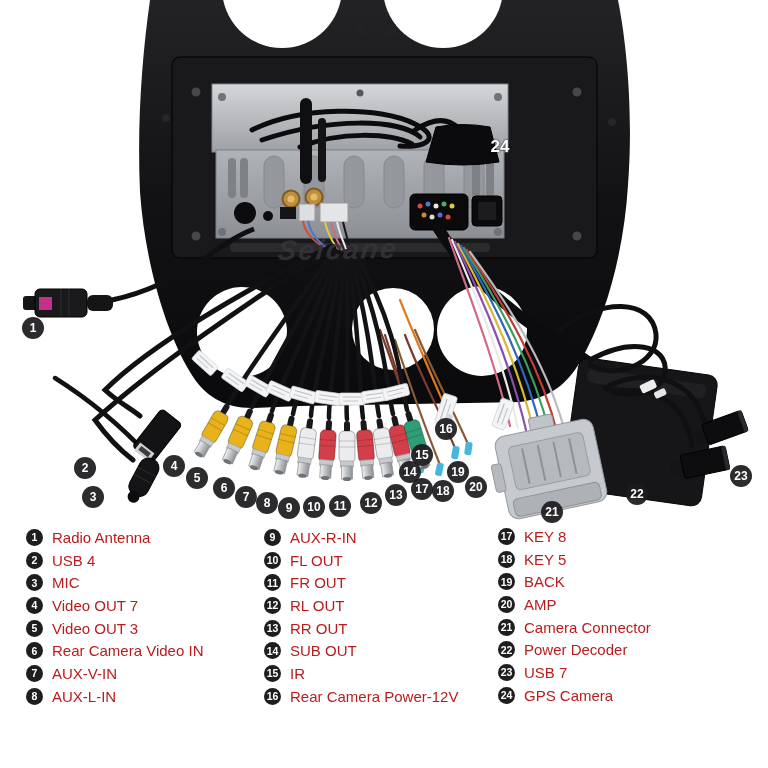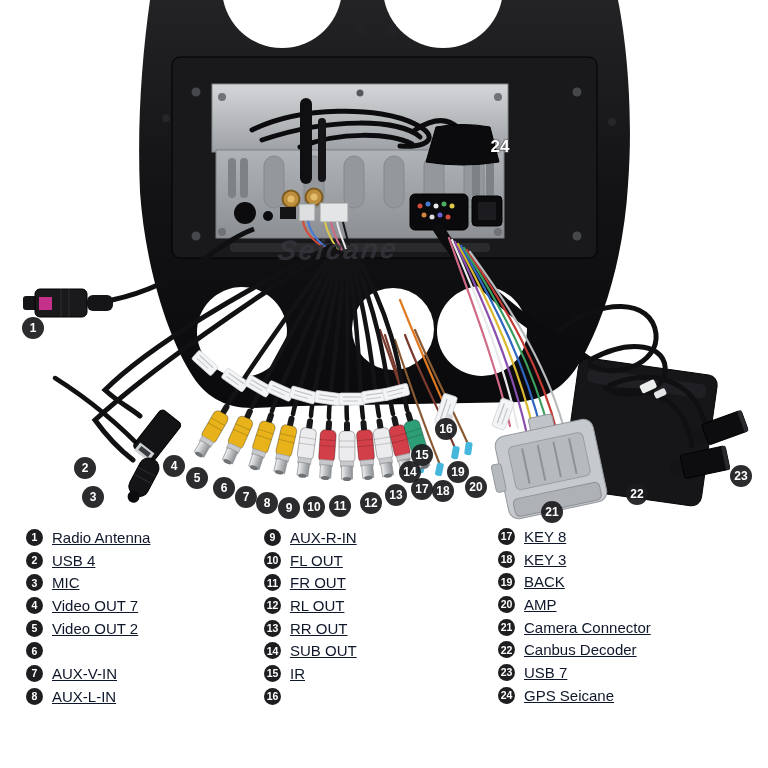--- a/index.html
+++ b/index.html
@@ -16,21 +16,21 @@
   .watermark{position:absolute;left:278px;top:234px;z-index:5;color:#35353c;opacity:.82;
              font-size:28px;font-weight:bold;font-style:italic;letter-spacing:2px;
              transform:skewX(-8deg) rotate(-1deg);}
   .lcol{position:absolute;display:flex;flex-direction:column;z-index:4;}
   #lcol1{left:26px;top:526px;}
   #lcol2{left:264px;top:526px;}
   #lcol3{left:498px;top:525px;}
   .lrow{height:22.7px;display:flex;align-items:center;gap:9px;}
   .lbadge{width:17px;height:17px;min-width:17px;border-radius:50%;background:#1e1e21;color:#fff;
           font-size:10.5px;font-weight:bold;display:flex;align-items:center;justify-content:center;}
-  .llabel{font-size:15px;color:#0f172a;white-space:nowrap;text-decoration:underline;}
+  .llabel{font-size:15px;color:#b91c1c;white-space:nowrap;}
 </style>
 </head>
 <body>
 
 <div id="canvas">
 
   <div id="photo">
   <svg width="768" height="525" viewBox="0 0 768 525">
     <defs>
       <linearGradient id="bezelG" x1="0" y1="0" x2="0" y2="1">
@@ -344,24 +344,25 @@
     <div class="lrow">
         <span class="lbadge">3</span>
         <span class="llabel">MIC</span>
       </div>
     <div class="lrow">
         <span class="lbadge">4</span>
         <span class="llabel">Video OUT 7</span>
       </div>
     <div class="lrow">
         <span class="lbadge">5</span>
-        <span class="llabel">Video OUT 2</span>
+        <span class="llabel">Video OUT 3</span>
       </div>
     <div class="lrow">
         <span class="lbadge">6</span>
+        <span class="llabel">Rear Camera Video IN</span>
       </div>
     <div class="lrow">
         <span class="lbadge">7</span>
         <span class="llabel">AUX-V-IN</span>
       </div>
     <div class="lrow">
         <span class="lbadge">8</span>
         <span class="llabel">AUX-L-IN</span>
       </div>
   </div>
@@ -389,50 +390,51 @@
     <div class="lrow">
         <span class="lbadge">14</span>
         <span class="llabel">SUB OUT</span>
       </div>
     <div class="lrow">
         <span class="lbadge">15</span>
         <span class="llabel">IR</span>
       </div>
     <div class="lrow">
         <span class="lbadge">16</span>
+        <span class="llabel">Rear Camera Power-12V</span>
       </div>
   </div>
   <div class="lcol" id="lcol3">
     <div class="lrow">
         <span class="lbadge">17</span>
         <span class="llabel">KEY 8</span>
       </div>
     <div class="lrow">
         <span class="lbadge">18</span>
-        <span class="llabel">KEY 3</span>
+        <span class="llabel">KEY 5</span>
       </div>
     <div class="lrow">
         <span class="lbadge">19</span>
         <span class="llabel">BACK</span>
       </div>
     <div class="lrow">
         <span class="lbadge">20</span>
         <span class="llabel">AMP</span>
       </div>
     <div class="lrow">
         <span class="lbadge">21</span>
         <span class="llabel">Camera Connector</span>
       </div>
     <div class="lrow">
         <span class="lbadge">22</span>
-        <span class="llabel">Canbus Decoder</span>
+        <span class="llabel">Power Decoder</span>
       </div>
     <div class="lrow">
         <span class="lbadge">23</span>
         <span class="llabel">USB 7</span>
       </div>
     <div class="lrow">
         <span class="lbadge">24</span>
-        <span class="llabel">GPS Seicane</span>
+        <span class="llabel">GPS Camera</span>
       </div>
   </div>
 
 </div>
 
 </body></html>

